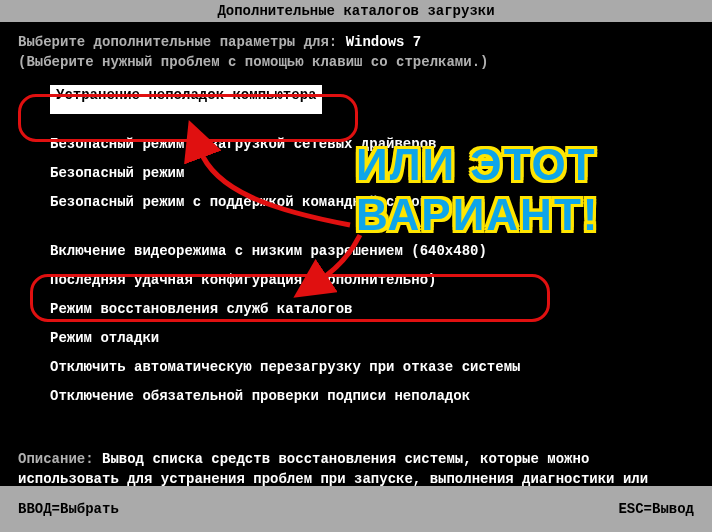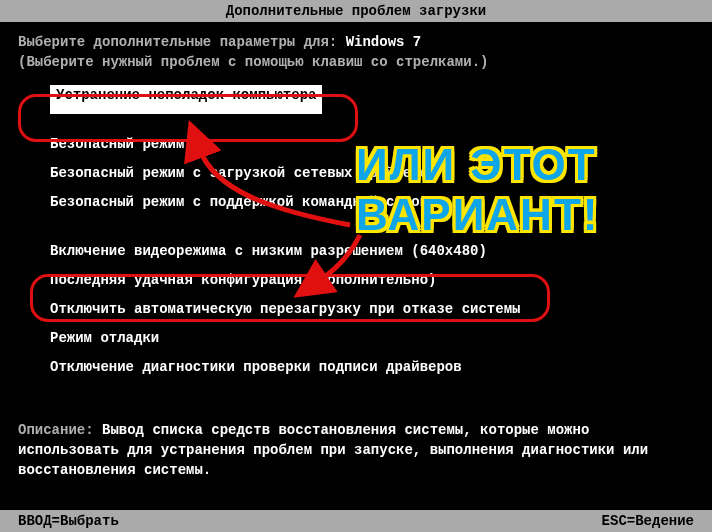--- a/index.html
+++ b/index.html
@@ -6,66 +6,67 @@
   .titlebar{background:#aaa;color:#000;text-align:center;padding:3px 0;font-weight:bold;}
   .content{padding:10px 24px 0 18px;}
   .intro{line-height:1.45em;margin-bottom:12px;}
   .white{color:#fff;}
   .menu{margin-left:32px;}
   .item{color:#fff;height:29px;line-height:21px;white-space:nowrap;display:inline-block; margin-right:4px;}
   .selected{background:#fff;color:#000;padding:0 6px;}
   .spacer{height:20px;}
   .desc{margin-top:14px;line-height:1.45em;color:#b0b0b0;font-family:Liberation Mono, monospace;}
   .desc .b{color:#fff;font-weight:bold;}
-  .footer{position:absolute;left:0;right:0;bottom:0;background:#aaa;color:#000;padding:3px 18px;display:flex;justify-content:space-between;font-weight:bold;}
+  .footer{position:absolute;left:0;right:0;bottom:0;background:#aaa;color:#000;padding:15px 18px;display:flex;justify-content:space-between;font-weight:bold;}
   
   .hl1, .hl2{position:absolute;border:3px solid #e01010;border-radius:18px;box-sizing:border-box;}
   .hl1{left:18px;top:94px;width:340px;height:48px;}
   .hl2{left:30px;top:274px;width:520px;height:48px;}
   
   svg.arrows{position:absolute;left:0;top:0;width:712px;height:532px;pointer-events:none;}
   
   .anno{position:absolute;left:356px;top:140px;font-family:"Impact","Arial Black",sans-serif;font-size:44px;line-height:50px;letter-spacing:2px;color:#0ea5e9;text-shadow:3px 3px 0 #ffe600,-3px -3px 0 #ffe600,3px -3px 0 #ffe600,-3px 3px 0 #ffe600,3px 0 0 #ffe600,-3px 0 0 #ffe600,0 3px 0 #ffe600,0 -3px 0 #ffe600,0 0 6px #000;font-weight:bold;white-space:pre;}
 </style>
 </head>
 <body>
 
 <div class="titlebar">
-  <span>Дополнительные проблем загрузки</span>
+  <span>Дополнительные каталогов загрузки</span>
 </div>
 
 <div class="content">
   <div class="intro">
     <span>Выберите дополнительные параметры для: </span><span class="white">Windows 7</span><br>
     <span>(Выберите нужный проблем с помощью клавиш со стрелками.)</span>
   </div>
 
   <div class="menu">
     <div><span class="item selected">Устранение неполадок компьютера</span></div>
     <div class="spacer"></div>
+    <div><span class="item">Безопасный режим с загрузкой сетевых драйверов</span></div>
     <div><span class="item">Безопасный режим</span></div>
-    <div><span class="item">Безопасный режим с загрузкой сетевых драйверов</span></div>
     <div><span class="item">Безопасный режим с поддержкой командной строки</span></div>
     <div class="spacer"></div>
     <div><span class="item">Включение видеорежима с низким разрешением (640x480)</span></div>
     <div><span class="item">Последняя удачная конфигурация (дополнительно)</span></div>
+    <div><span class="item">Режим восстановления служб каталогов</span></div>
+    <div><span class="item">Режим отладки</span></div>
     <div><span class="item">Отключить автоматическую перезагрузку при отказе системы</span></div>
-    <div><span class="item">Режим отладки</span></div>
-    <div><span class="item">Отключение диагностики проверки подписи драйверов</span></div>
+    <div><span class="item">Отключение обязательной проверки подписи неполадок</span></div>
     <div class="spacer"></div>
   </div>
 
   <div class="desc">
     <span>Описание: </span><span class="b">Вывод списка средств восстановления системы, которые можно использовать для устранения проблем при запуске, выполнения диагностики или восстановления системы.</span>
   </div>
 </div>
 
 <div class="footer">
   <span>ВВОД=Выбрать</span>
-  <span>ESC=Ведение</span>
+  <span>ESC=Вывод</span>
 </div>
 
 <div class="hl1"></div>
 <div class="hl2"></div>
 
 <svg class="arrows">
   <defs>
     <marker id="ah" viewBox="0 0 10 10" refX="2" refY="5" markerWidth="8" markerHeight="8" orient="auto-start-reverse">
       <path d="M0,0 L10,5 L0,10 z" fill="#e01010"></path>
     </marker>

